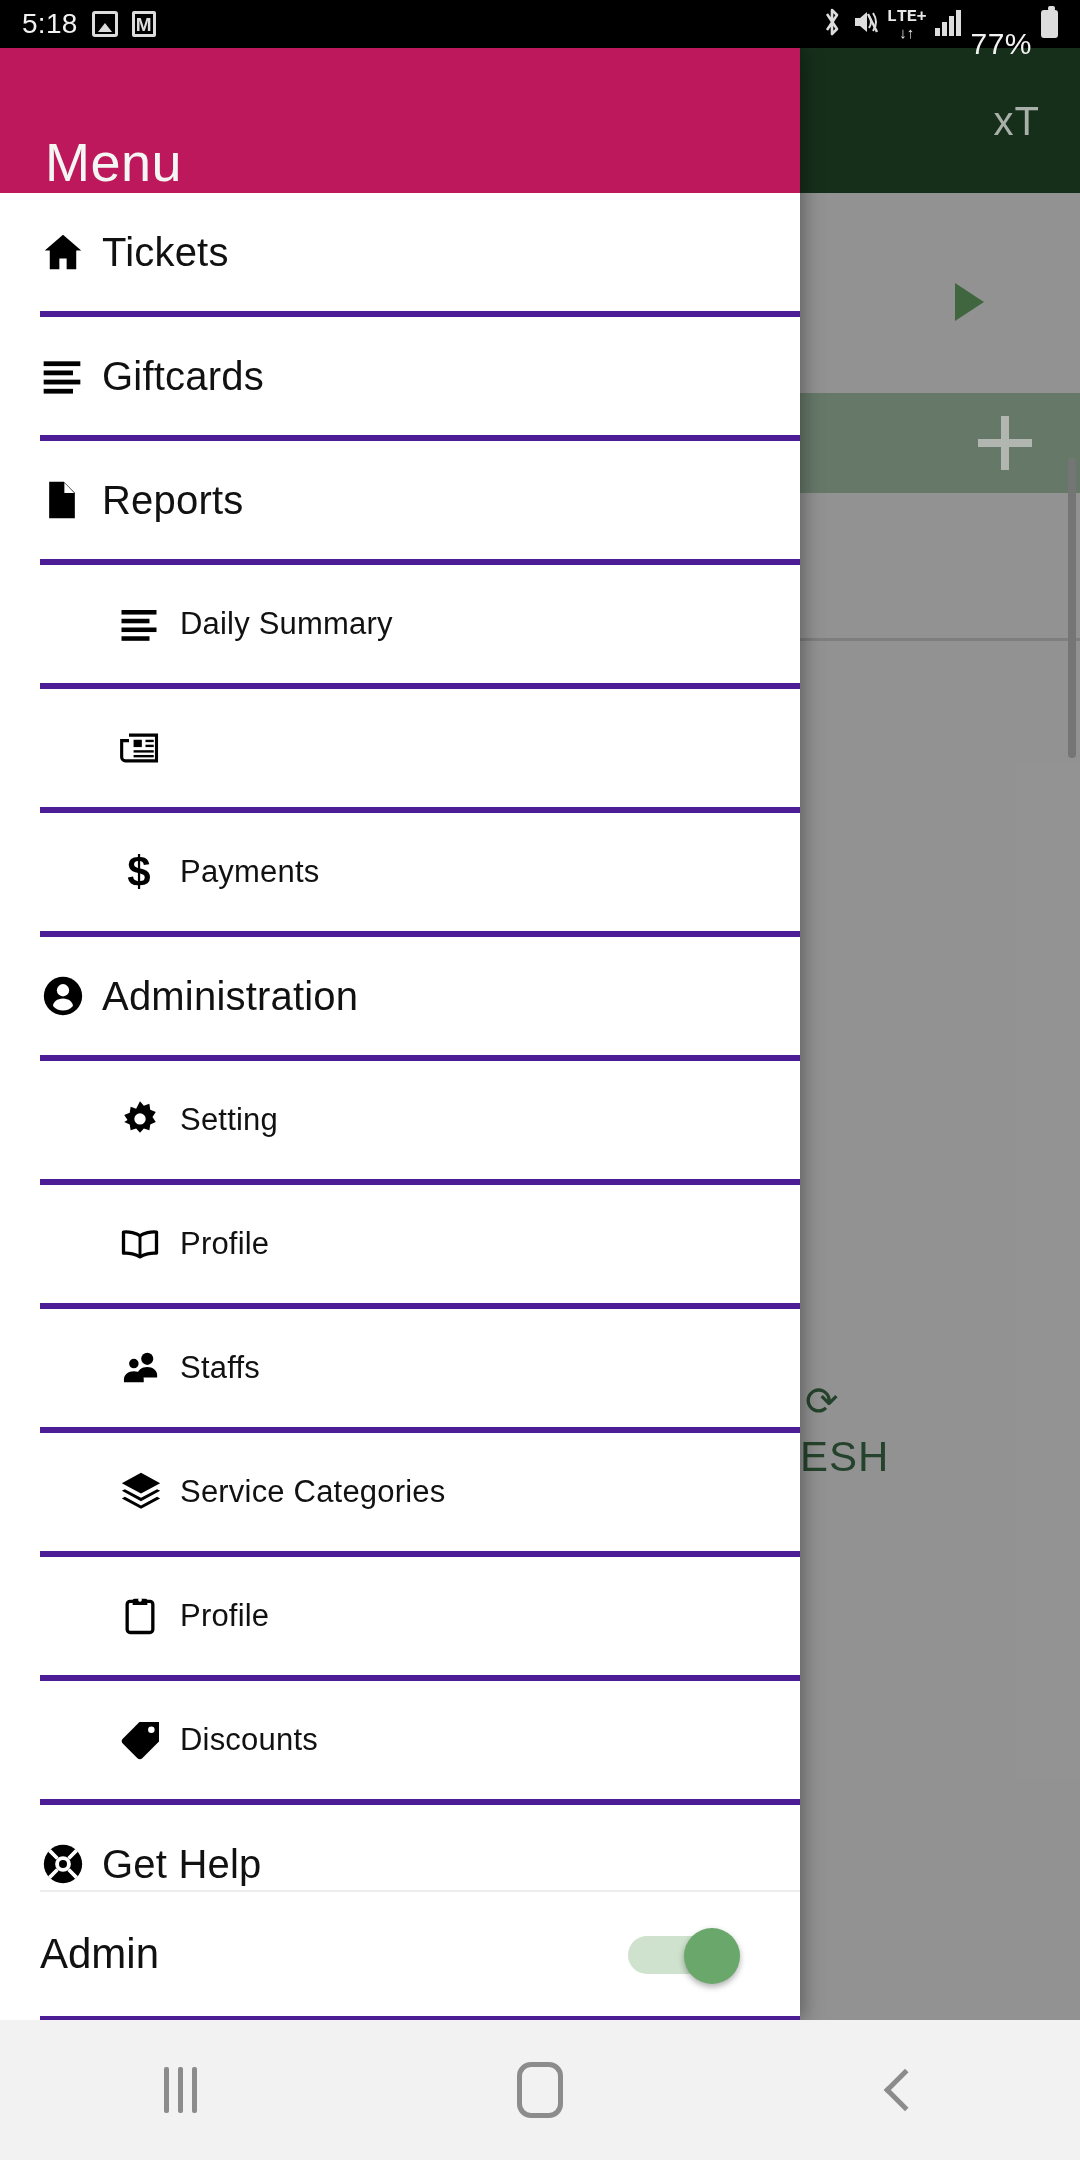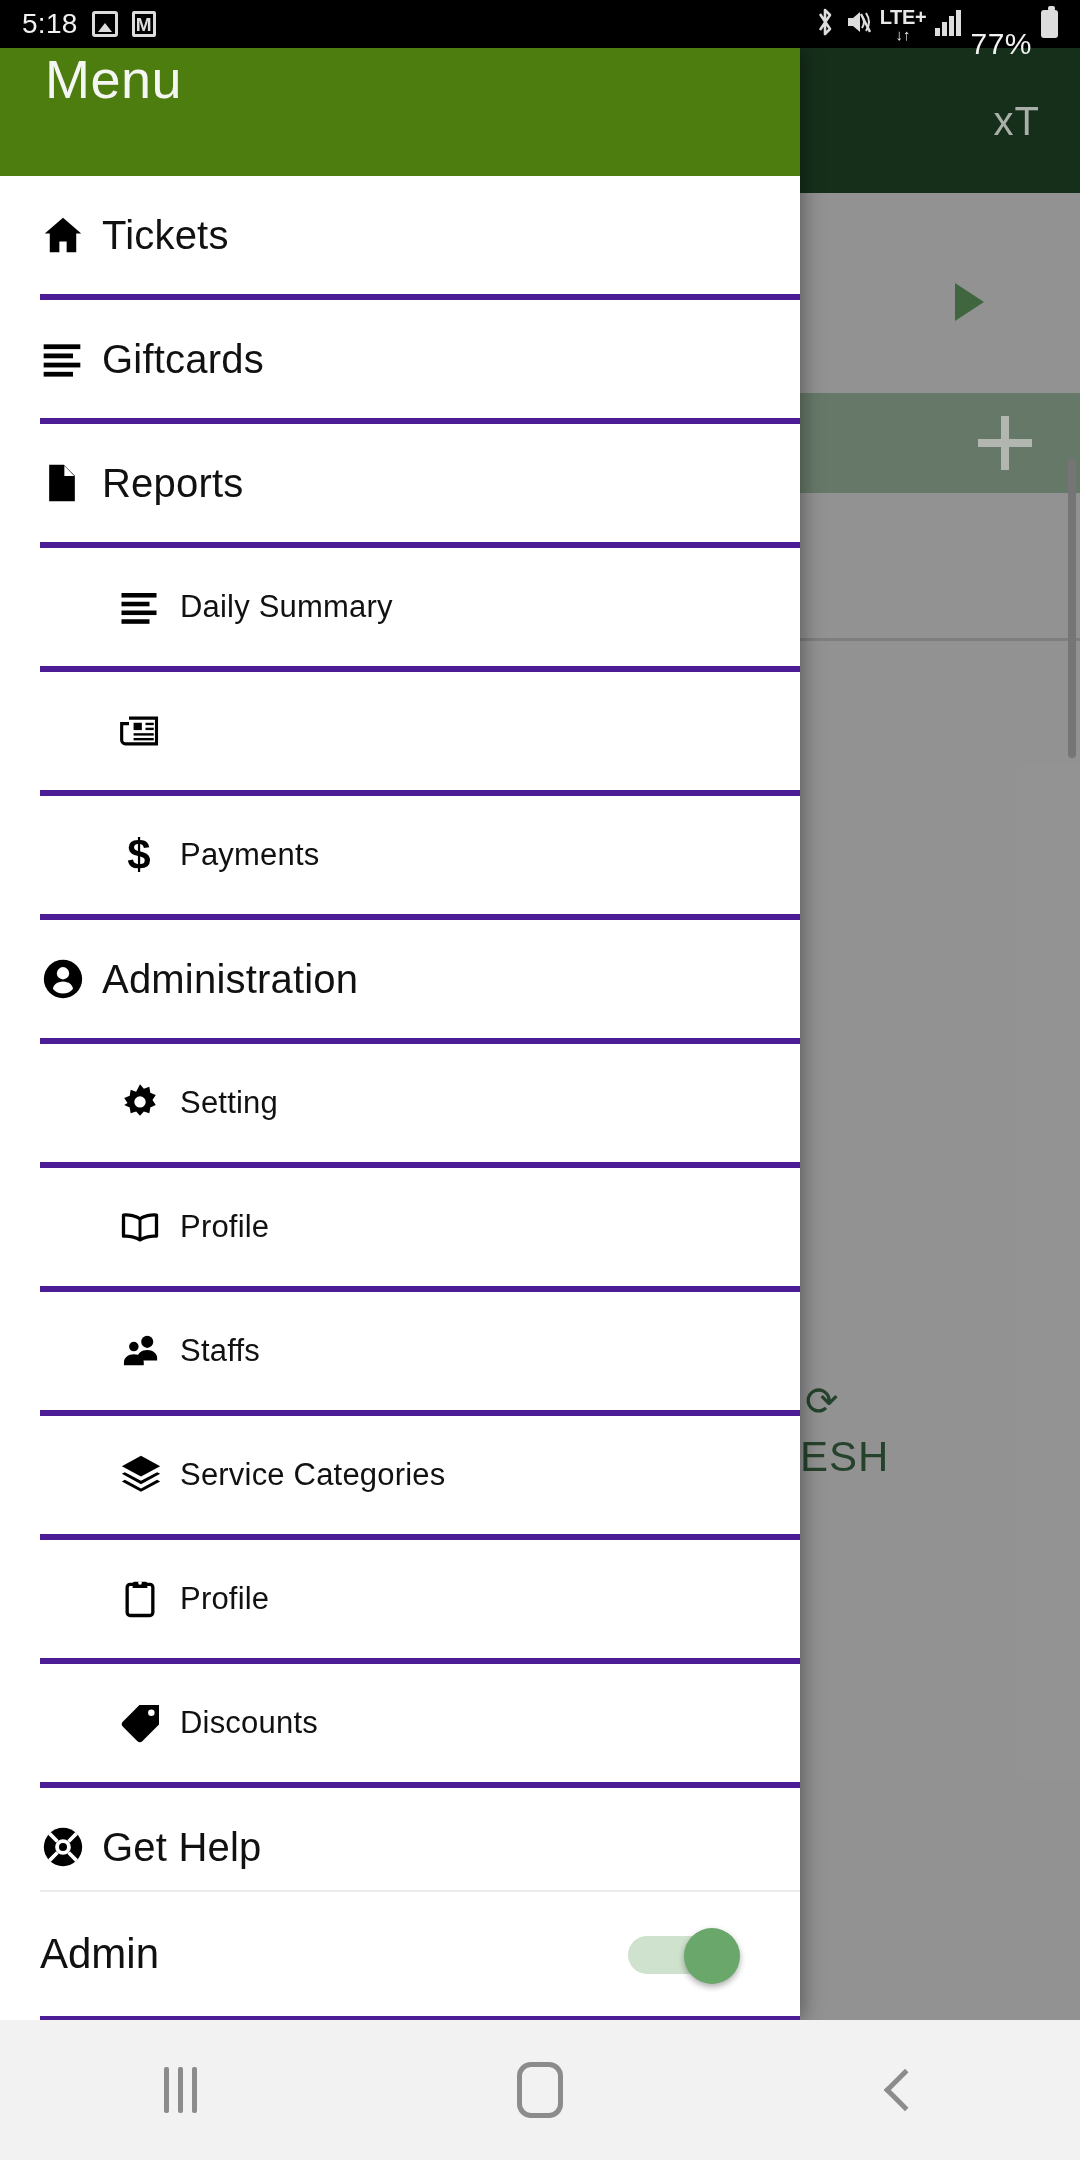--- a/index.html
+++ b/index.html
@@ -29,21 +29,21 @@
     content:""; position:absolute; left:3px; bottom:2px; width:0;height:0;
     border-left:7px solid transparent;border-right:7px solid transparent;border-bottom:9px solid #ddd;
   }
   .gmail-ico{
     width:24px;height:26px;border:3px solid #ddd;border-radius:2px;position:relative;
   }
   .gmail-ico::after{
     content:"M"; position:absolute; inset:0; font-size:19px; line-height:21px; text-align:center; color:#ddd; font-weight:700;
   }
   .lte-stack{ display:flex; flex-direction:column; align-items:center; line-height:1; }
-  .lte-top{ font-size:20px; font-weight:700; letter-spacing:-.3px; }
+  .lte-top{ font-size:17px; font-weight:700; letter-spacing:-.3px;font-family:Liberation Mono, monospace; }
   .lte-bot{ font-size:15px; }
   .sig-bars{ display:flex; align-items:flex-end; gap:2px; height:24px; }
   .sig-bars i{ display:block; width:5px; background:#ddd; }
   .bat{
     width:17px;height:28px;border:3px solid #ddd;border-radius:3px;position:relative;background:#ddd;
   }
   .bat::before{ content:""; position:absolute; top:-7px; left:4px; width:7px;height:5px;background:#ddd;border-radius:2px; }
   .pct{ font-size:30px; color:#f2f2f2; letter-spacing:.5px;margin-top:40px; }
 
   
@@ -83,21 +83,21 @@
   
   .scrim{ position:absolute; top:48px; left:0; width:1080px; height:1972px; background:rgba(0,0,0,0.18); z-index:8; }
 
   
   .drawer{
     position:absolute; top:48px; left:0; width:800px; height:1972px;
     background:#fff; z-index:20; display:flex; flex-direction:column;
     box-shadow:4px 0 18px rgba(0,0,0,.35);
   }
   .drawer-header{
-    height:128px; background:#4d7c0f; display:flex; align-items:flex-start; padding:0 45px; flex:0 0 auto;
+    height:145px; background:#be185d; display:flex; align-items:flex-end; padding:0 45px; flex:0 0 auto;
   }
   .drawer-header .title{ color:#f4f6f4; font-size:54px; letter-spacing:.5px; }
 
   .menu-list{ flex:1 1 auto; overflow:hidden; background:#fff; }
   .menu-item{
     height:124px; display:flex; align-items:center;
     border-bottom:6px solid #4c1d95;
     margin-left:40px; padding-right:30px; background:#fff;
   }
   .menu-item:first-child{ border-top:none; }

